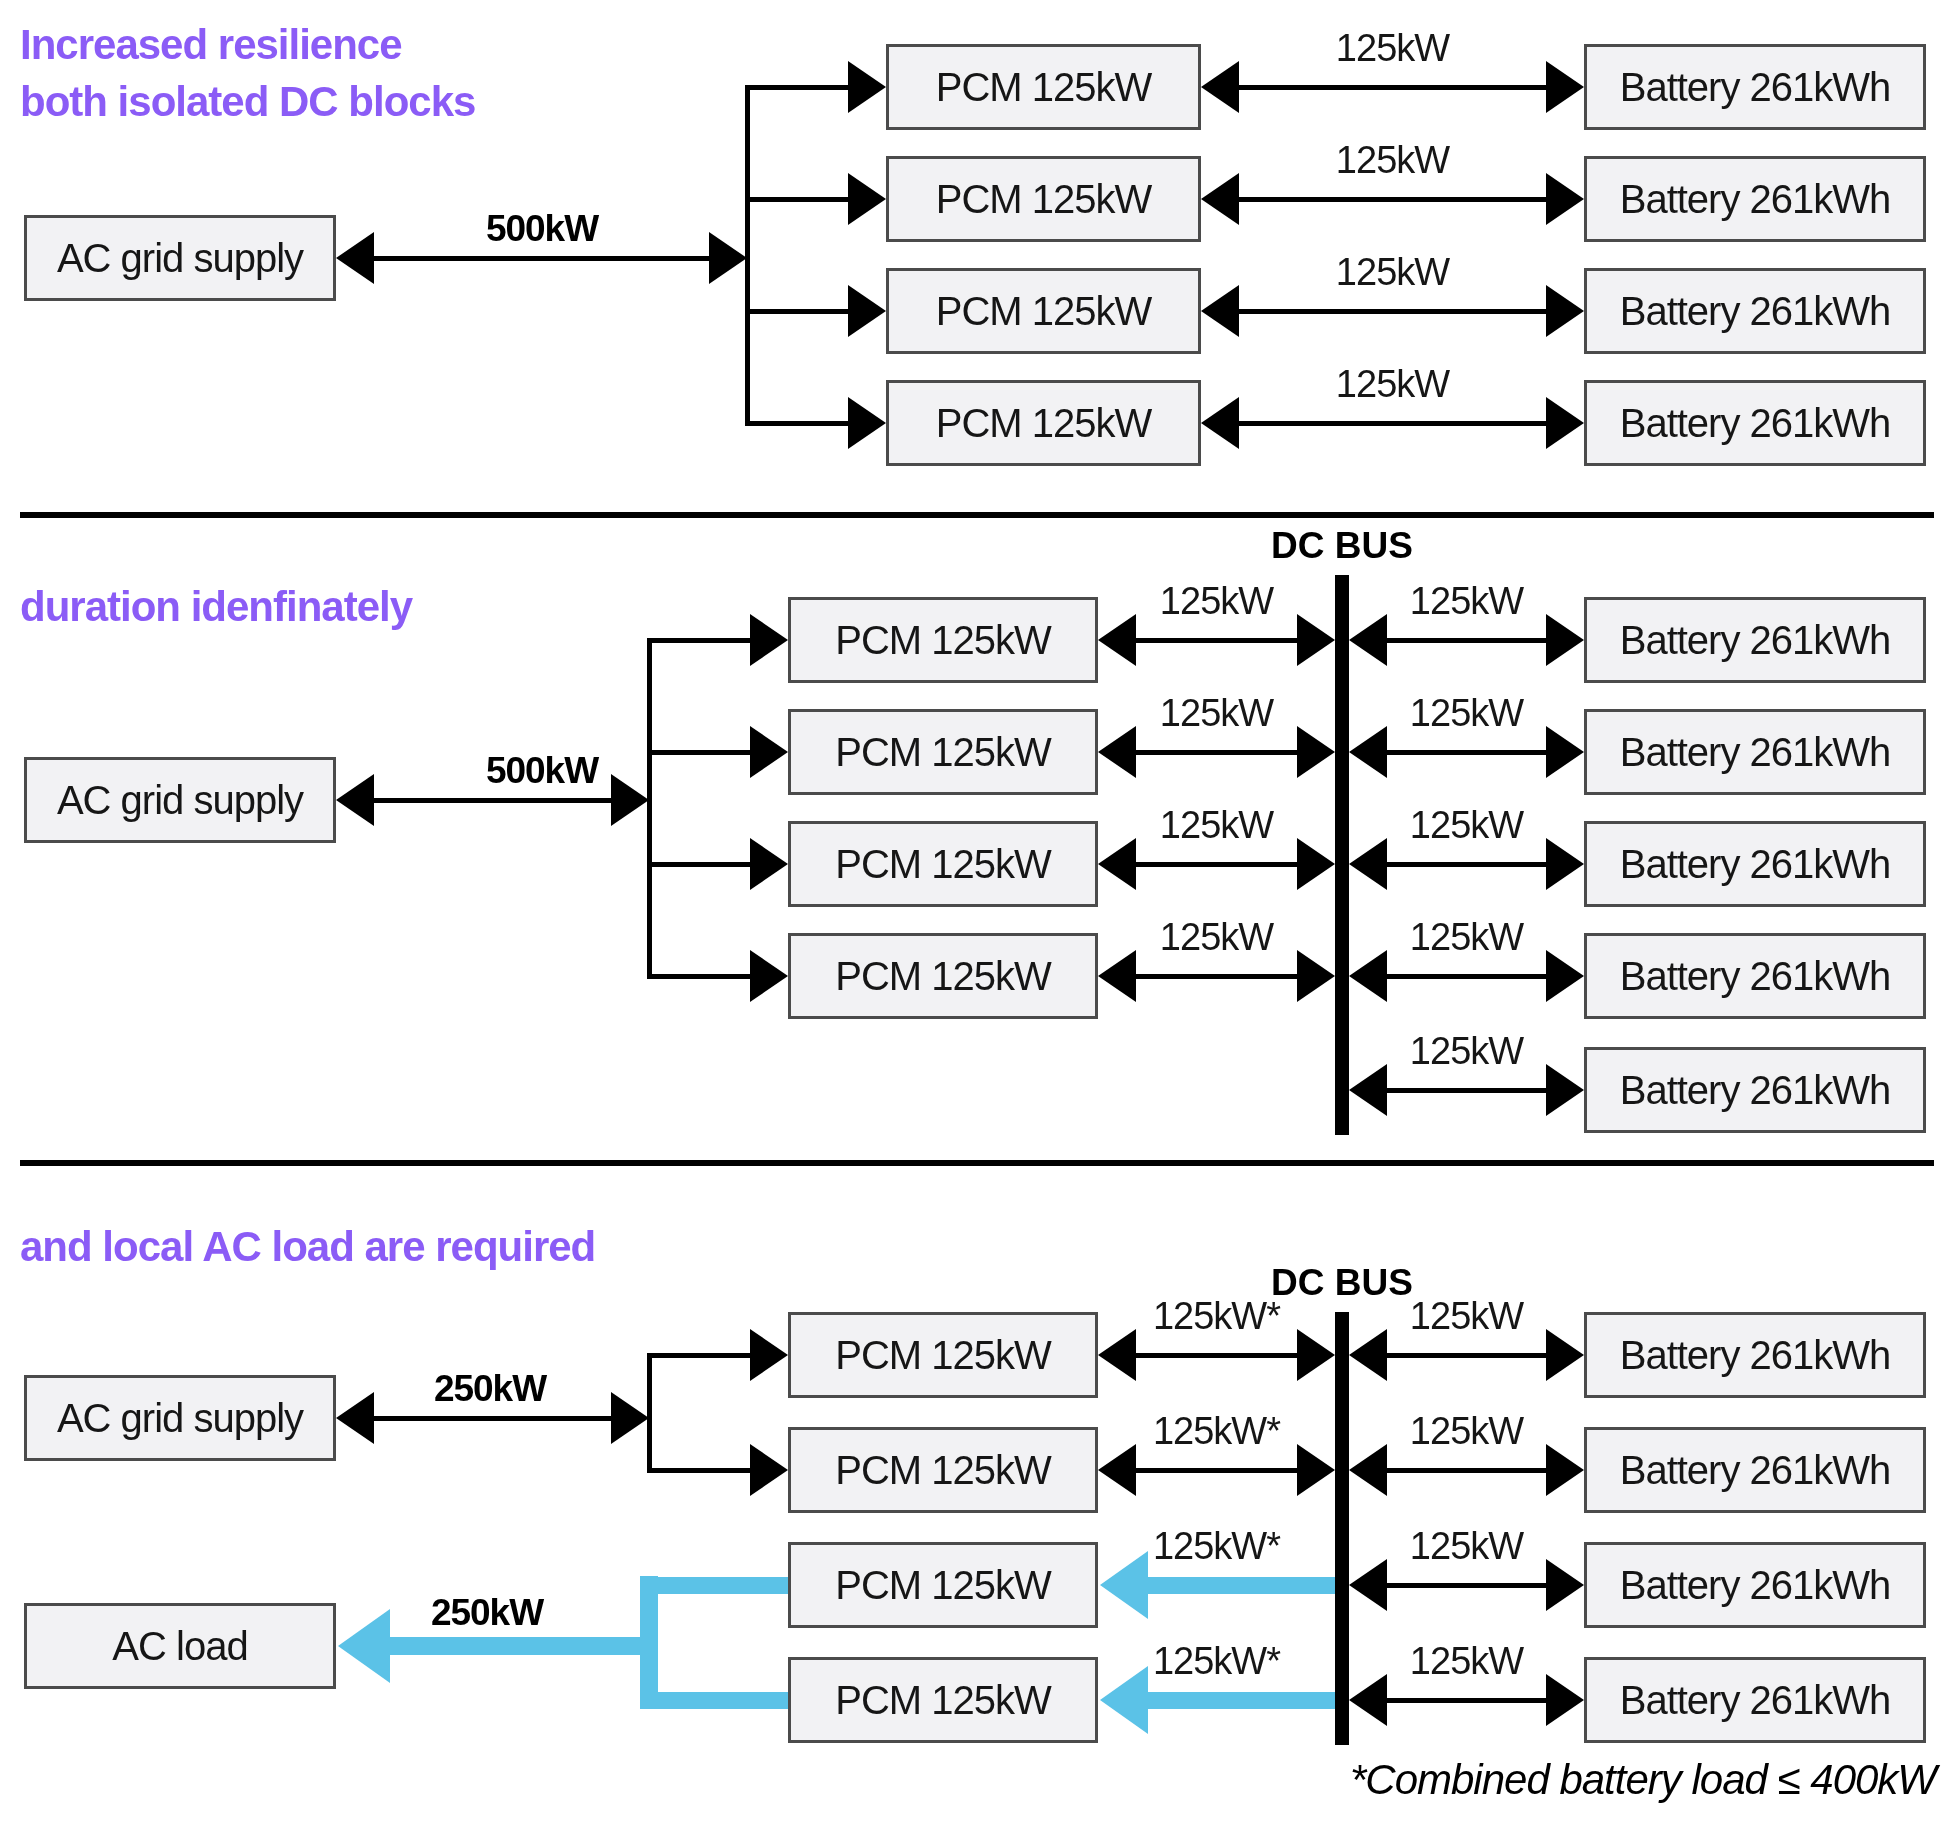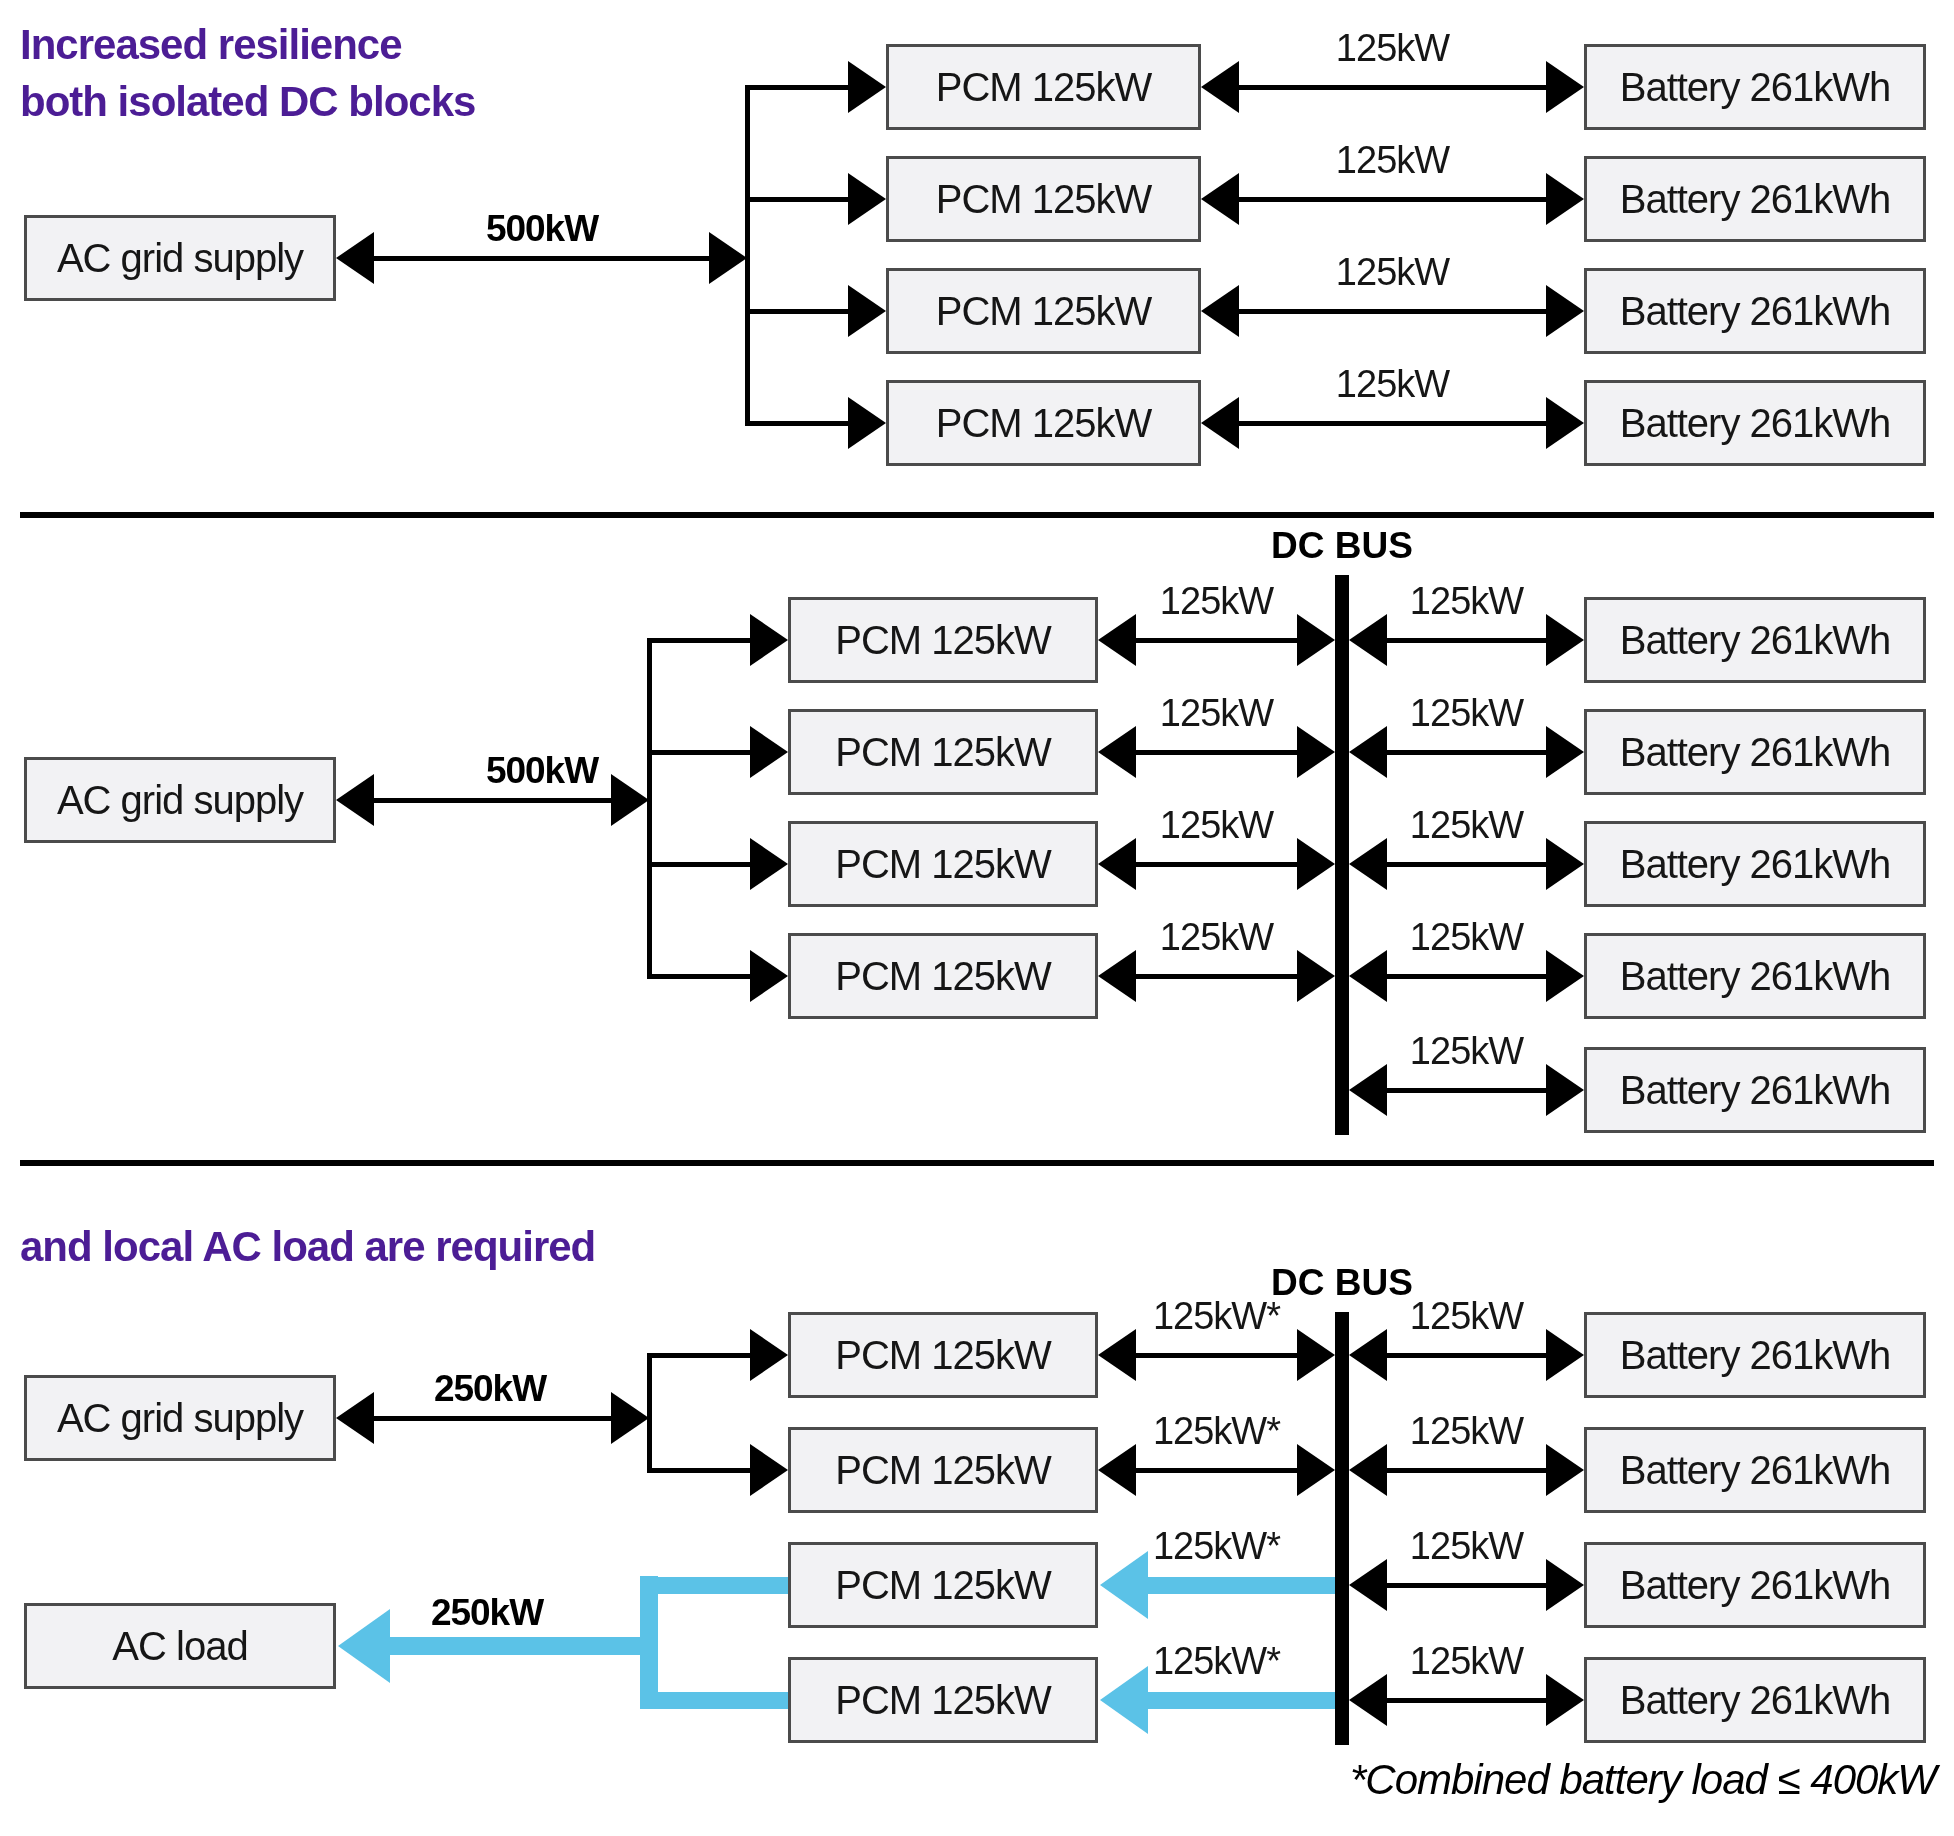--- a/index.html
+++ b/index.html
@@ -7,21 +7,21 @@
     position:relative;width:1954px;height:1836px;background:#ffffff;overflow:hidden;
     font-family:"Liberation Sans","DejaVu Sans",sans-serif;
   }
   .box{
     position:absolute;background:#f2f2f4;border:3px solid #4b4b4b;
     display:flex;align-items:center;justify-content:center;
     font-size:40px;color:#161616;letter-spacing:-1px;white-space:nowrap;
     box-sizing:border-box;
   }
   .title{
-    position:absolute;font-weight:bold;font-size:42px;line-height:57px;color:#4c1d95;
+    position:absolute;font-weight:bold;font-size:42px;line-height:57px;color:#8b5cf6;
     letter-spacing:-1px;white-space:pre-line;
   }
   .flow-label{
     position:absolute;font-weight:bold;font-size:37px;color:#000;letter-spacing:-1px;
     transform:translateX(-50%);white-space:nowrap;
   }
   .link-label{
     position:absolute;font-size:38px;color:#161616;letter-spacing:-1px;
     transform:translateX(-50%);white-space:nowrap;
   }
@@ -74,21 +74,21 @@
     <div class="box" style="left: 1584px; top: 268px; width: 342px; height: 86px;">Battery 261kWh</div>
     <div class="tri" style="border-top: 26px solid transparent; border-bottom: 26px solid transparent; border-left: 38px solid rgb(0, 0, 0); left: 848px; top: 397px;"></div>
     <div class="hline" style="left: 745px; top: 420.5px; width: 107px; height: 5px; background: rgb(0, 0, 0);"></div>
     <div class="box" style="left: 886px; top: 380px; width: 315px; height: 86px;">PCM 125kW</div>
     <div class="tri" style="border-top: 26px solid transparent; border-bottom: 26px solid transparent; border-right: 38px solid rgb(0, 0, 0); left: 1201px; top: 397px;"></div>
     <div class="tri" style="border-top: 26px solid transparent; border-bottom: 26px solid transparent; border-left: 38px solid rgb(0, 0, 0); left: 1546px; top: 397px;"></div>
     <div class="hline" style="left: 1235px; top: 420.5px; width: 315px; height: 5px; background: rgb(0, 0, 0);"></div>
     <div class="link-label" style="left: 1392.5px; top: 363px;">125kW</div>
     <div class="box" style="left: 1584px; top: 380px; width: 342px; height: 86px;">Battery 261kWh</div>
     <div class="divider" style="left: 20px; top: 512px; width: 1914px;"></div>
-    <div class="title" style="left: 20px; top: 578px;"></div>
+    <div class="title" style="left: 20px; top: 578px;"><div>duration idenfinately</div></div>
     <div class="box" style="left: 24px; top: 757px; width: 312px; height: 86px;">AC grid supply</div>
     <div class="flow-label" style="left: 542px; top: 750px;">500kW</div>
     <div class="tri" style="border-top: 26px solid transparent; border-bottom: 26px solid transparent; border-right: 38px solid rgb(0, 0, 0); left: 336px; top: 774px;"></div>
     <div class="tri" style="border-top: 26px solid transparent; border-bottom: 26px solid transparent; border-left: 38px solid rgb(0, 0, 0); left: 611px; top: 774px;"></div>
     <div class="hline" style="left: 370px; top: 797.5px; width: 245px; height: 5px; background: rgb(0, 0, 0);"></div>
     <div class="vline" style="left: 646.5px; top: 640px; width: 5px; height: 336px; background: rgb(0, 0, 0);"></div>
     <div class="tri" style="border-top: 26px solid transparent; border-bottom: 26px solid transparent; border-left: 38px solid rgb(0, 0, 0); left: 750px; top: 614px;"></div>
     <div class="hline" style="left: 647px; top: 637.5px; width: 107px; height: 5px; background: rgb(0, 0, 0);"></div>
     <div class="box" style="left: 788px; top: 597px; width: 310px; height: 86px;">PCM 125kW</div>
     <div class="tri" style="border-top: 26px solid transparent; border-bottom: 26px solid transparent; border-right: 38px solid rgb(0, 0, 0); left: 1098px; top: 614px;"></div>

